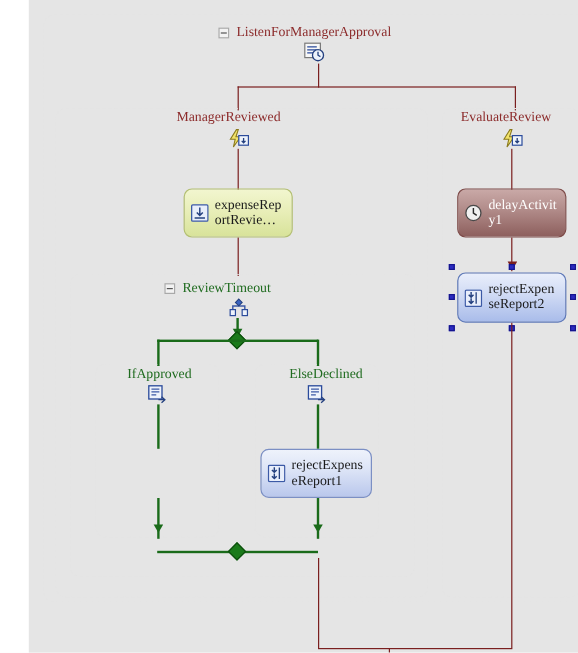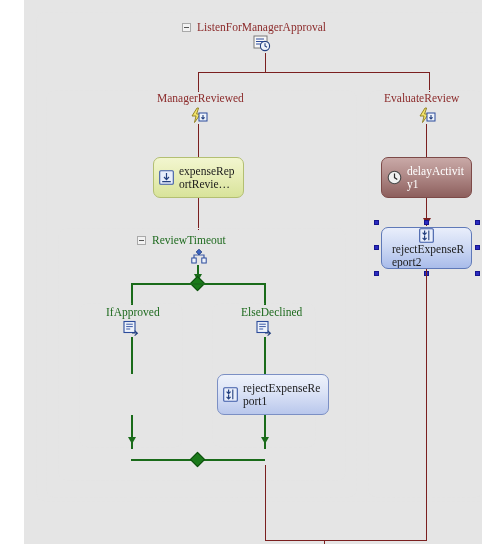--- a/index.html
+++ b/index.html
@@ -108,21 +108,20 @@
     word-break: break-all;
   }
 
   .node.blue {
     background: linear-gradient(to bottom, #eef2fb 0%, #dbe3f6 45%, #b9c7ec 100%);
     border: 1px solid #7b8fc4;
   }
   .node.blue-sel {
     background: linear-gradient(to bottom, #e9eefb 0%, #cfdaf4 45%, #a9bcea 100%);
     border: 1px solid #5f79b8;
-    flex-direction: column;
   }
   .node.olive {
     background: linear-gradient(to bottom, #f2f6cf 0%, #e7edb6 50%, #d8e39a 100%);
     border: 1px solid #b3bf72;
   }
   .node.maroon {
     background: linear-gradient(to bottom, #c9a9a7 0%, #b08a88 45%, #8d5f5d 100%);
     border: 1px solid #7d4a48;
     color: #ffffff;
   }
@@ -158,21 +157,21 @@
       <path d="M12 8.2 V11 L14 12.2" stroke="#24407f" stroke-width="1.1" fill="none"></path>
     </svg>
   </div>
 
   <div class="line v" style="left:241px; top:53px; height:20px;"></div>
   <div class="line h" style="left:174px; top:72px; width:232px;"></div>
   <div class="line v" style="left:174px; top:72px; height:20px;"></div>
   <div class="line v" style="left:405px; top:72px; height:20px;"></div>
 
   <div class="container dashed" style="left:22px; top:90px; width:311px; height:408px;"></div>
-  <div class="hdr" style="left:133px; top:92px;">ManagerReviewed</div>
+  <div class="hdr" style="left:123px; top:92px;">ManagerReviewed</div>
 
   <div style="position:absolute; left:166px; top:107px;">
     <svg width="18" height="17" viewBox="0 0 18 17" class="ico">
       <path d="M7 1 L2 9 H6 L4.5 15.5 L10.5 7 H6.6 L8.6 1 Z" fill="#f2e36a" stroke="#8a7a1e" stroke-width="0.9"></path>
       <rect x="9" y="6" width="8" height="8" fill="#eef3fb" stroke="#2b4b9b" stroke-width="1"></rect>
       <path d="M13 8 V11.6 M11.4 10.4 L13 12 L14.6 10.4" stroke="#24407f" stroke-width="1.1" fill="none"></path>
     </svg>
   </div>
 
   <div class="line v" style="left:174px; top:124px; height:35px;"></div>
@@ -230,21 +229,21 @@
   <div class="hdr green" style="left:217px; top:306px;">ElseDeclined</div>
   <div style="position:absolute; left:232px; top:320px;">
     <svg width="17" height="17" viewBox="0 0 17 17" class="ico">
       <rect x="1" y="1.5" width="11" height="11" fill="#eef3fb" stroke="#2b4b9b" stroke-width="1.1"></rect>
       <path d="M3.2 4.2 h6.6 M3.2 6.6 h6.6 M3.2 9 h4" stroke="#3c5aa6" stroke-width="1"></path>
       <path d="M9 13 h5 M11.6 10.6 L14.4 13.2 L11.6 15.6" stroke="#24407f" stroke-width="1.1" fill="none"></path>
     </svg>
   </div>
   <div class="line green v" style="left:240px; top:337px; height:37px;"></div>
 
-  <div class="node blue" style="left:193px; top:374px; width:112px; height:41px;">
+  <div class="node blue" style="left:193px; top:374px; width:93px; height:41px;">
     <span>
       <svg width="15" height="15" viewBox="0 0 15 15" class="ico">
         <rect x="0.7" y="0.7" width="13.6" height="13.6" rx="1" fill="#e8eefb" stroke="#3c5aa6" stroke-width="1.1"></rect>
         <path d="M5.6 2.4 V6.2 M3.6 4.6 L5.6 6.6 L7.6 4.6" stroke="#24407f" stroke-width="1.2" fill="none"></path>
         <path d="M5.6 7.6 V11.4 M3.6 9.8 L5.6 11.8 L7.6 9.8" stroke="#24407f" stroke-width="1.2" fill="none"></path>
         <path d="M9.8 2.6 V12.2" stroke="#24407f" stroke-width="1.1"></path>
       </svg>
     </span>
     <span class="label">rejectExpenseReport1</span>
   </div>

